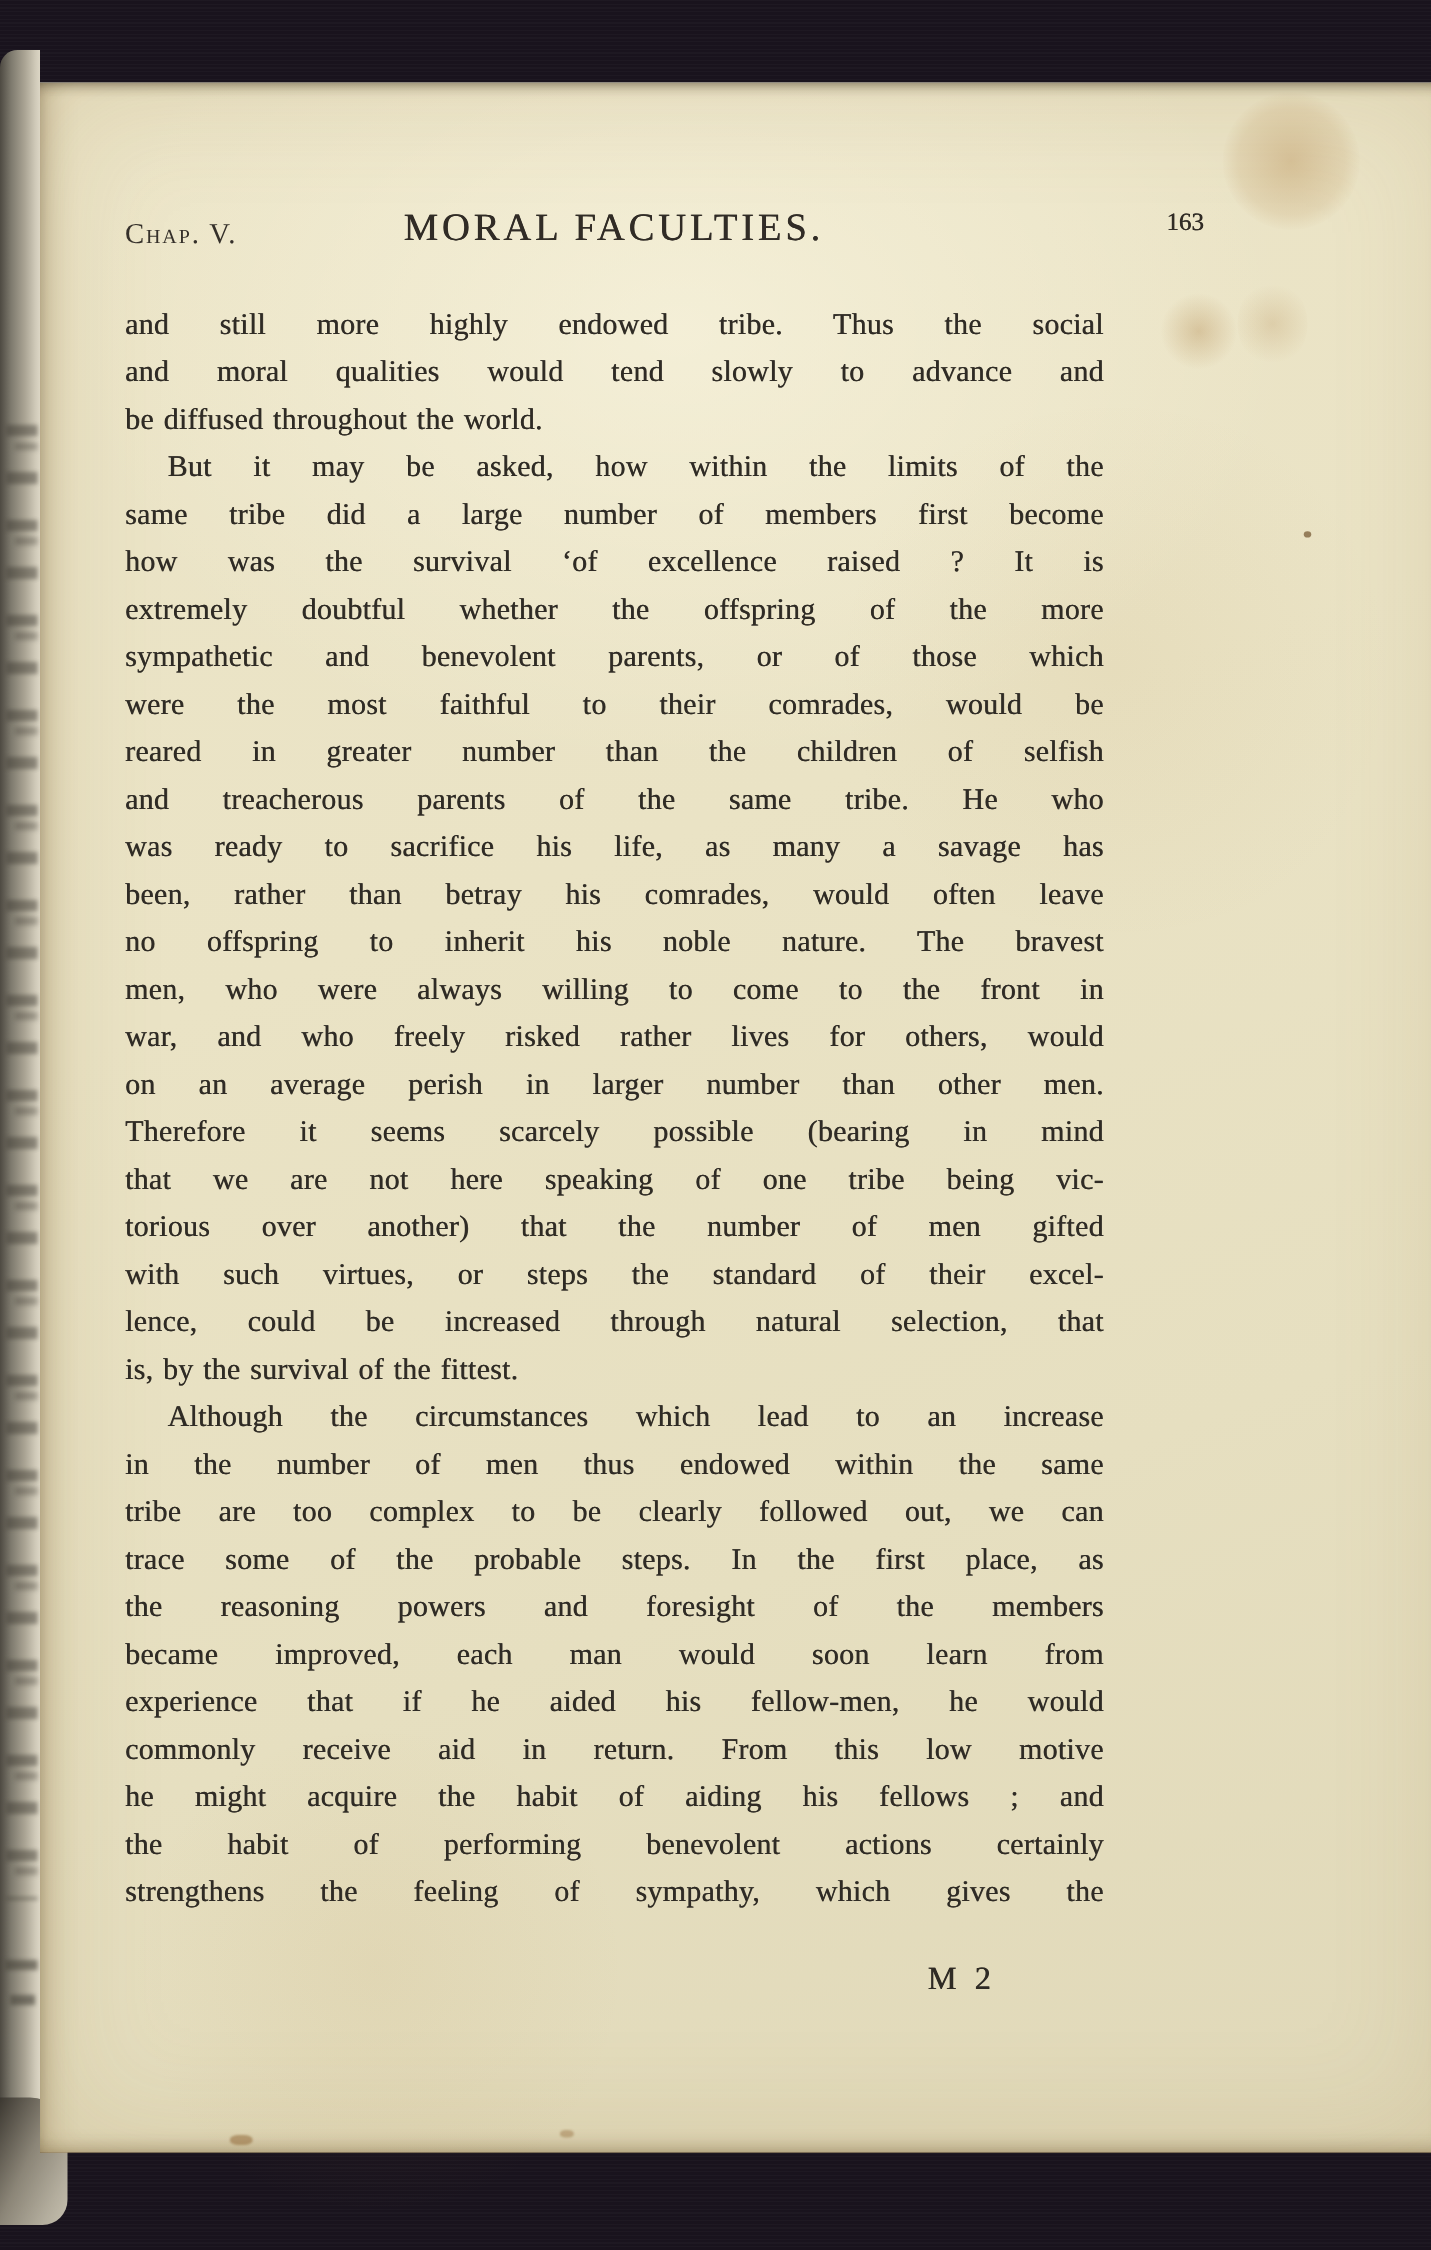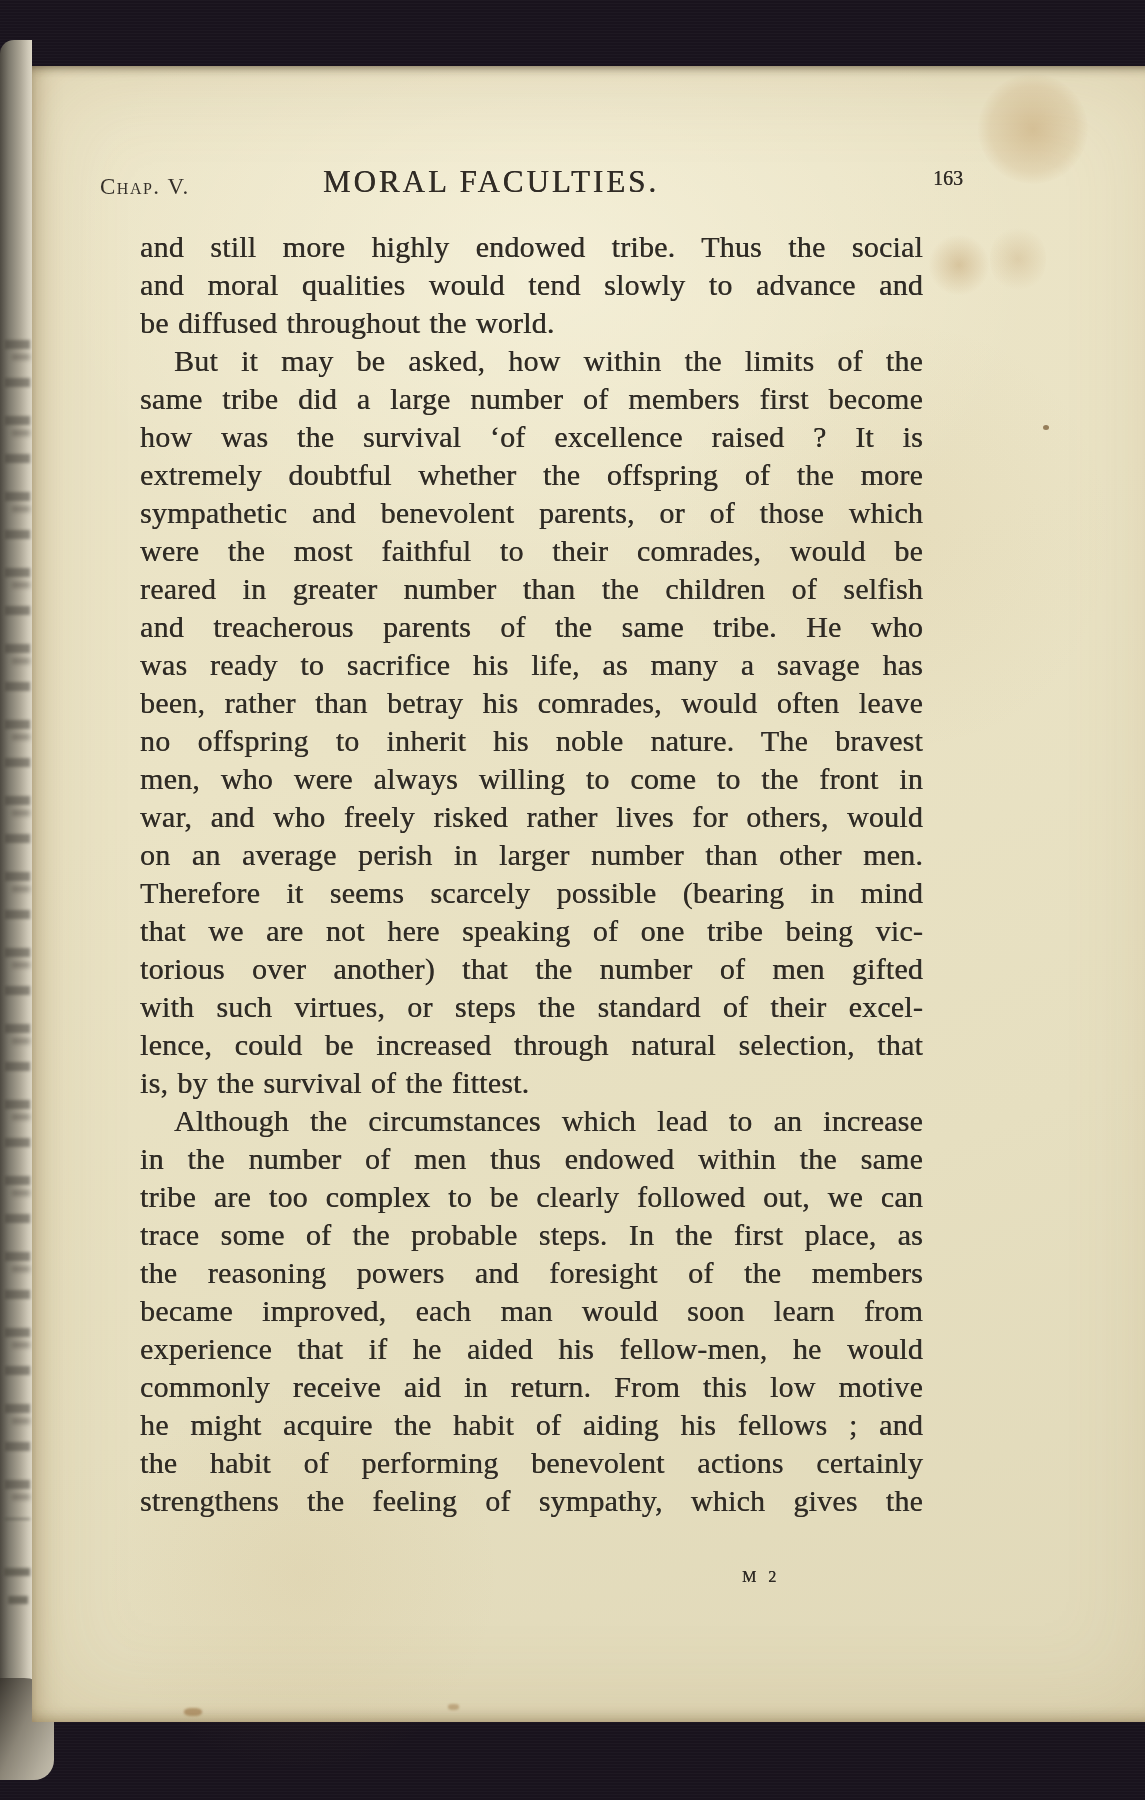--- a/index.html
+++ b/index.html
@@ -80,32 +80,32 @@
   .running-head .title {
     position:absolute; left:459px; transform:translateX(-50%); bottom:2px;
     font-size:31px; letter-spacing:3px; color:#312c26; text-shadow:.3px 0 0 #312c26;
   }
   .running-head .pagenum {
     position:absolute; right:202px; bottom:12px;
     font-size:20px; color:#312c26; text-shadow:.3px 0 0 #312c26;
   }
 
   .body-text {
-    position:absolute; top:162px; left:68px; width:783px;
-    font-size:30px; line-height:38px; color:#2f2b25;
+    position:absolute; top:175px; left:68px; width:783px;
+    font-size:24px; line-height:38px; color:#2f2b25;
     text-shadow:.35px 0 0 rgba(47,43,37,.85);
-    word-spacing:1.5px; letter-spacing:.2px;margin-left:40px;
+    word-spacing:1.5px; letter-spacing:.2px;
   }
   .body-text .line { text-align:justify; text-align-last:justify; white-space:normal; height:38px; }
   .body-text .line.end { text-align-last:left; }
   .body-text .line.indent { text-indent:34px; }
 
   .sig-mark {
     position:absolute; left:710px; top:1502px;
-    font-variant:small-caps; font-size:16px; letter-spacing:4px; color:#2f2b25;
+    font-variant:small-caps; font-size:26px; letter-spacing:4px; color:#2f2b25;
     text-shadow:.3px 0 0 #2f2b25;
     font-family:Liberation Serif, serif;
   }
 </style>
 </head>
 <body>
 
 <div class="scene">
 
   <div class="fore-edge">

